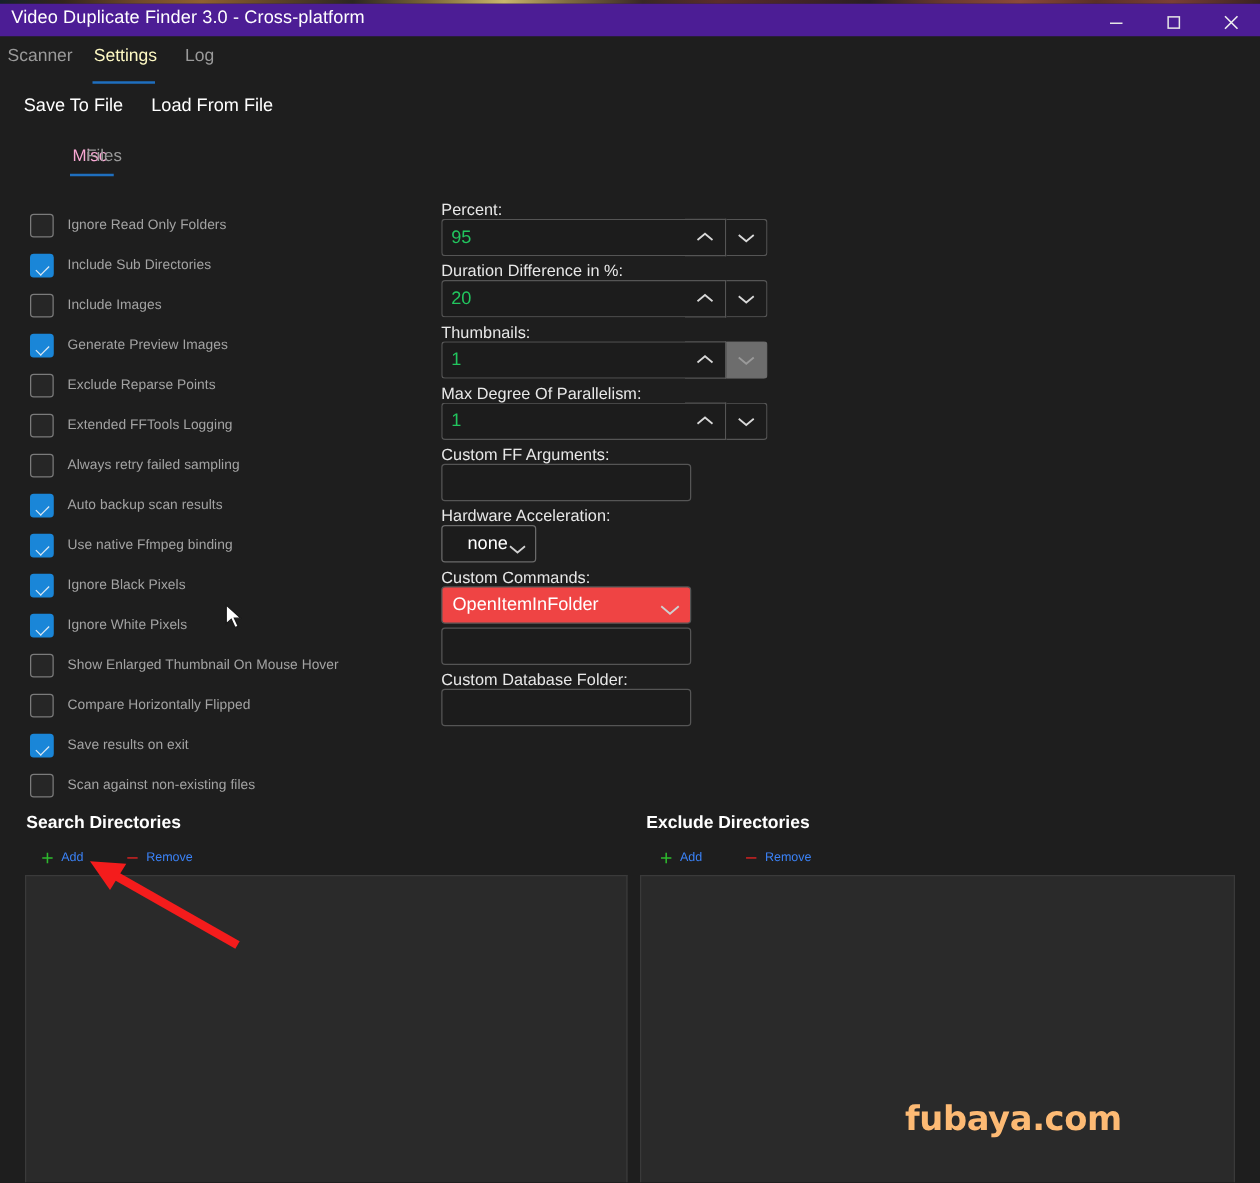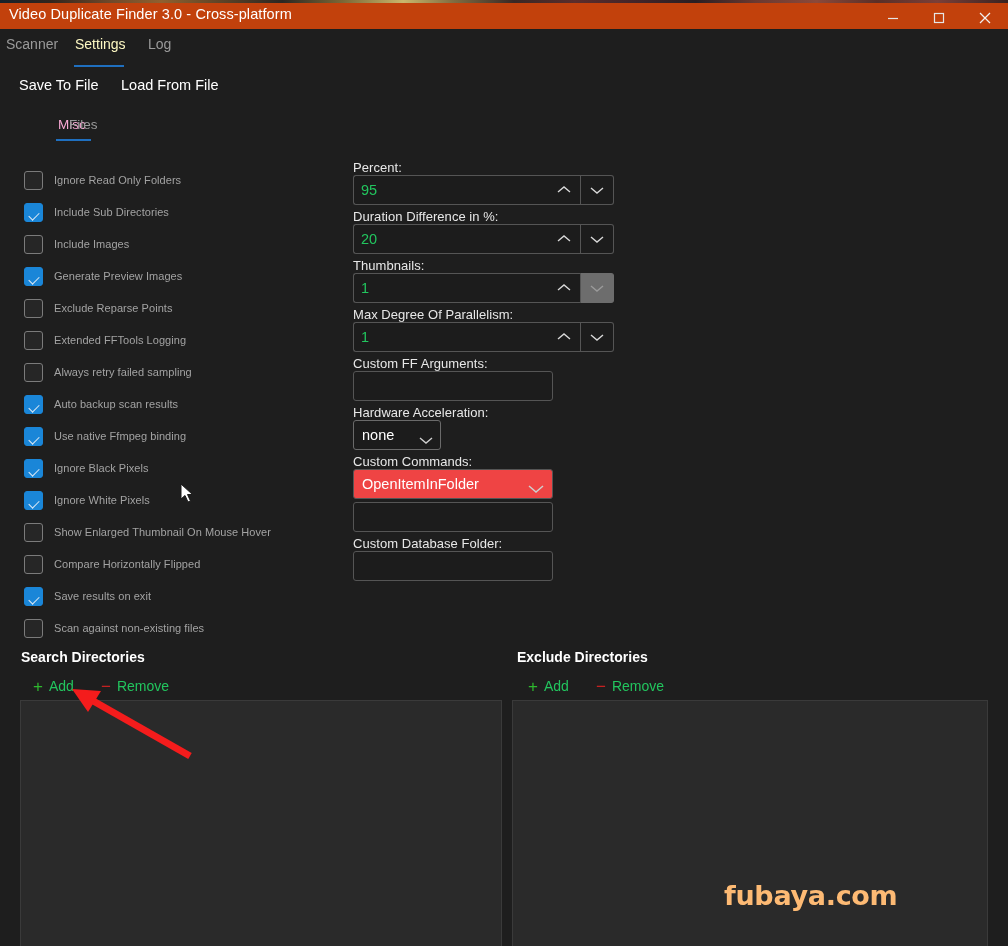--- a/index.html
+++ b/index.html
@@ -24,21 +24,21 @@
       linear-gradient(90deg,
         #17222b 0%, #33251d 5%, #70492a 11%, #90602f 16%, #5d4327 22%,
         #2c2722 28%, #7b6736 34%, #c9b76c 40%, #806c41 45%,
         #392825 51%, #5b2d2b 57%, #442529 63%, #2a1f23 69%,
         #6b3930 75%, #8b493a 81%, #5a2f27 87%, #7b3f37 93%, #392321 100%);
   }
 
   
   .titlebar {
     position: absolute; top: 3px; left: 0; width: 1008px; height: 26px;
-    background: #c2410c;
+    background: #4c1d95;
   }
   .title-text {
     position: absolute; left: 9px; top: 3px;
     font-size: 14.5px; color: #ffffff; letter-spacing: .1px;
     white-space: nowrap;
   }
   .wbtn {
     position: absolute; top: 0; width: 46px; height: 29px;
     display: flex; align-items: center; justify-content: center;
   }
@@ -146,24 +146,24 @@
   .textinput {
     width: 200px; height: 30px; margin-bottom: 4px;
     border: 1px solid #555; border-radius: 3px;
     background: #1c1c1c; color: #ffffff;
     font-family: "Liberation Sans", sans-serif; font-size: 14.5px;
     padding: 0 7px; outline: none;
   }
   .textinput.nogap { margin-bottom: 4px; }
 
   .combo-sm {
-    position: relative; width: 88px; height: 30px; margin-bottom: 4px;
+    position: relative; width: 76px; height: 30px; margin-bottom: 4px;
     border: 1px solid #6a6a6a; border-radius: 3px;
     background: #1c1c1c;
-    display: flex; align-items: center;
+    display: flex; align-items: center; padding-left: 12px;
   }
   .combo-sm .cval { font-size: 14.5px; color: #ffffff; padding-left: 8px; }
   .combo-sm .carr { position: absolute; right: 7px; top: 10px; }
 
   .combo-lg {
     position: relative; width: 200px; height: 30px; margin-bottom: 3px;
     border: 1px solid #555; border-radius: 3px;
     background: #ef4444;
     display: flex; align-items: center;
   }
@@ -181,21 +181,21 @@
   .dirbtn {
     position: absolute; height: 20px;
     display: flex; align-items: center; white-space: nowrap;
   }
   .dirbtn .sym {
     font-size: 17px; line-height: 17px; margin-right: 6px;
     font-family: "Liberation Sans", sans-serif;
   }
   .dirbtn .sym.plus  { color: #2eb82e; }
   .dirbtn .sym.minus { color: #cc2222; }
-  .dirbtn .dlabel { font-size: 14px; color: #22c55e; }
+  .dirbtn .dlabel { font-size: 10px; color: #3b82f6; }
 
   #sd-add    { left: 33px;  top: 676px; }
   #sd-remove { left: 101px; top: 676px; }
   #ed-add    { left: 528px; top: 676px; }
   #ed-remove { left: 596px; top: 676px; }
 
   .listbox {
     position: absolute; top: 700px; height: 246px;
     background: #2a2a2a; border: 1px solid #3a3a3a; border-bottom: none;
   }

